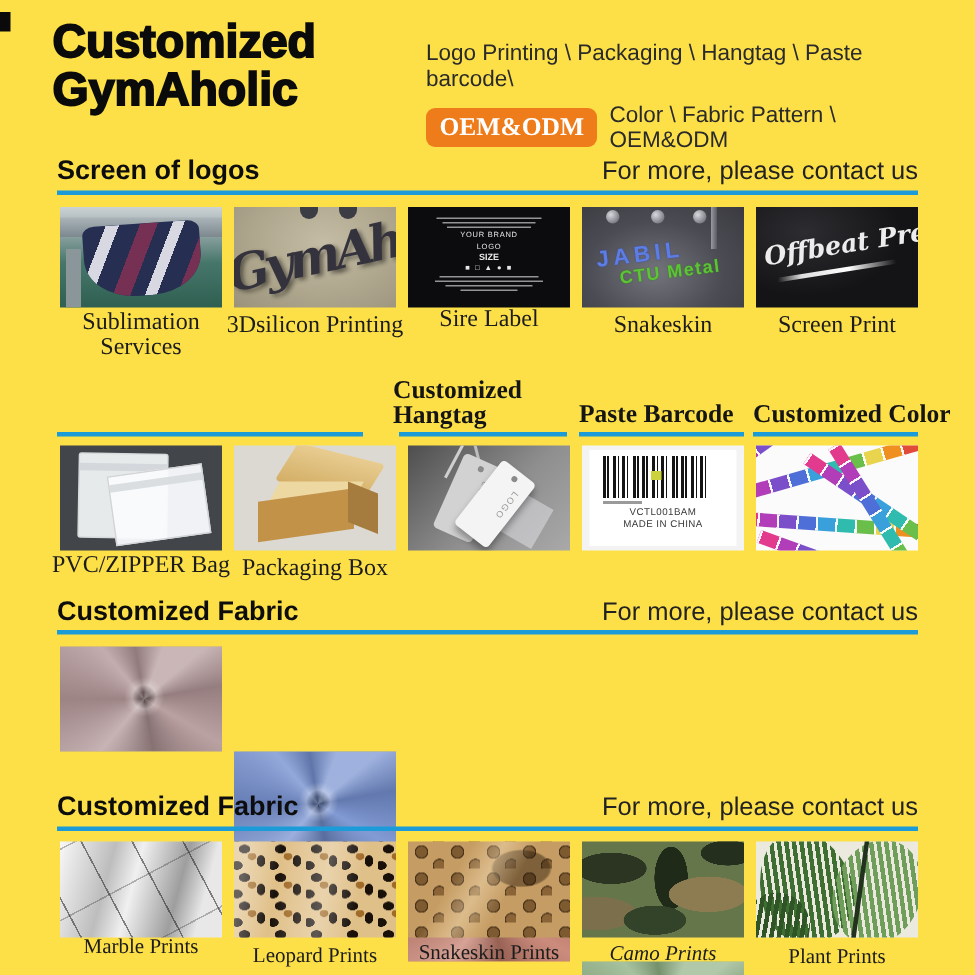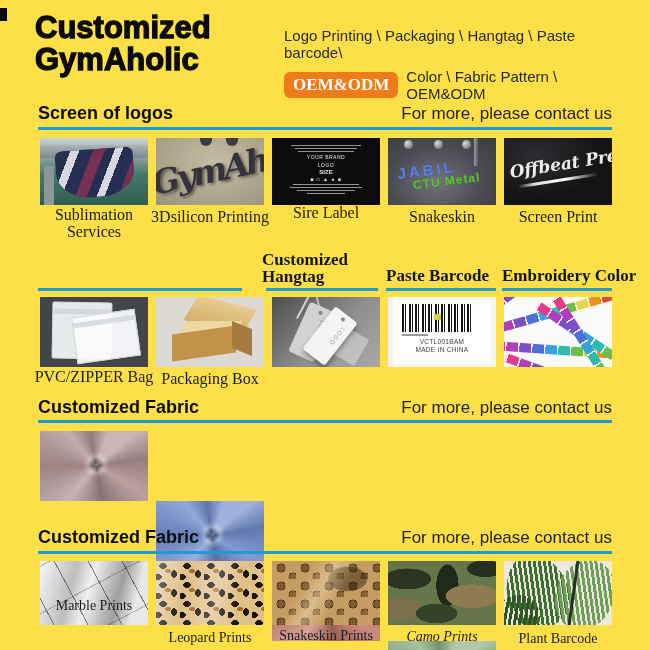--- a/index.html
+++ b/index.html
@@ -221,21 +221,21 @@
   <div class="cap" style="left:140px;top:208px;width:140px;">3Dsilicon Printing</div>
   <div class="cap" style="left:262px;top:204px;width:128px;">Sire Label</div>
   <div class="cap" style="left:378px;top:208px;width:128px;">Snakeskin</div>
   <div class="cap" style="left:494px;top:208px;width:128px;">Screen Print</div>
 
   <div class="sec-title-serif" style="left:262px;top:251px;">
     <div>Customized</div>
     <div>Hangtag</div>
   </div>
   <div class="sec-title-serif" style="left:386px;top:267px;">Paste Barcode</div>
-  <div class="sec-title-serif" style="left:502px;top:267px;">Embroidery Color</div>
+  <div class="sec-title-serif" style="left:502px;top:267px;">Customized Color</div>
   <div class="bluebar" style="left: 38px; top: 288px; width: 204px; background-color: rgb(27, 156, 216);"></div>
   <div class="bluebar" style="left: 266px; top: 288px; width: 112px; background-color: rgb(27, 156, 216);"></div>
   <div class="bluebar" style="left: 386px; top: 288px; width: 110px; background-color: rgb(27, 156, 216);"></div>
   <div class="bluebar" style="left: 502px; top: 288px; width: 110px; background-color: rgb(27, 156, 216);"></div>
 
   <div class="tile t-pvc" style="left:40px;top:297px;height:70px;">
     <div class="bagA"></div>
     <div class="bagB"></div>
   </div>
   <div class="tile t-box" style="left:156px;top:297px;height:70px;">
@@ -294,19 +294,19 @@
   <div class="tile t-leo" style="left:156px;top:561px;height:64px;"></div>
   <div class="tile t-snake" style="left:272px;top:561px;height:64px;"></div>
   <div class="tile t-camo" style="left:388px;top:561px;height:64px;"></div>
   <div class="tile t-plant" style="left:504px;top:561px;height:64px;">
     <div class="leafA"></div>
     <div class="leafB"></div>
     <div class="leafC"></div>
     <div class="stem"></div>
   </div>
 
-  <div class="cap cap-sm" style="left:30px;top:598px;width:128px;">Marble Prints</div>
+  <div class="cap cap-sm" style="left:30px;top:624px;width:128px;">Marble Prints</div>
   <div class="cap cap-sm" style="left:146px;top:630px;width:128px;">Leopard Prints</div>
   <div class="cap cap-sm" style="left:262px;top:628px;width:128px;">Snakeskin Prints</div>
   <div class="cap cap-sm" style="left:378px;top:629px;width:128px;font-style:italic;">Camo Prints</div>
-  <div class="cap cap-sm" style="left:494px;top:631px;width:128px;">Plant Barcode</div>
+  <div class="cap cap-sm" style="left:494px;top:631px;width:128px;">Plant Prints</div>
 
 </div>
 
 </body></html>

